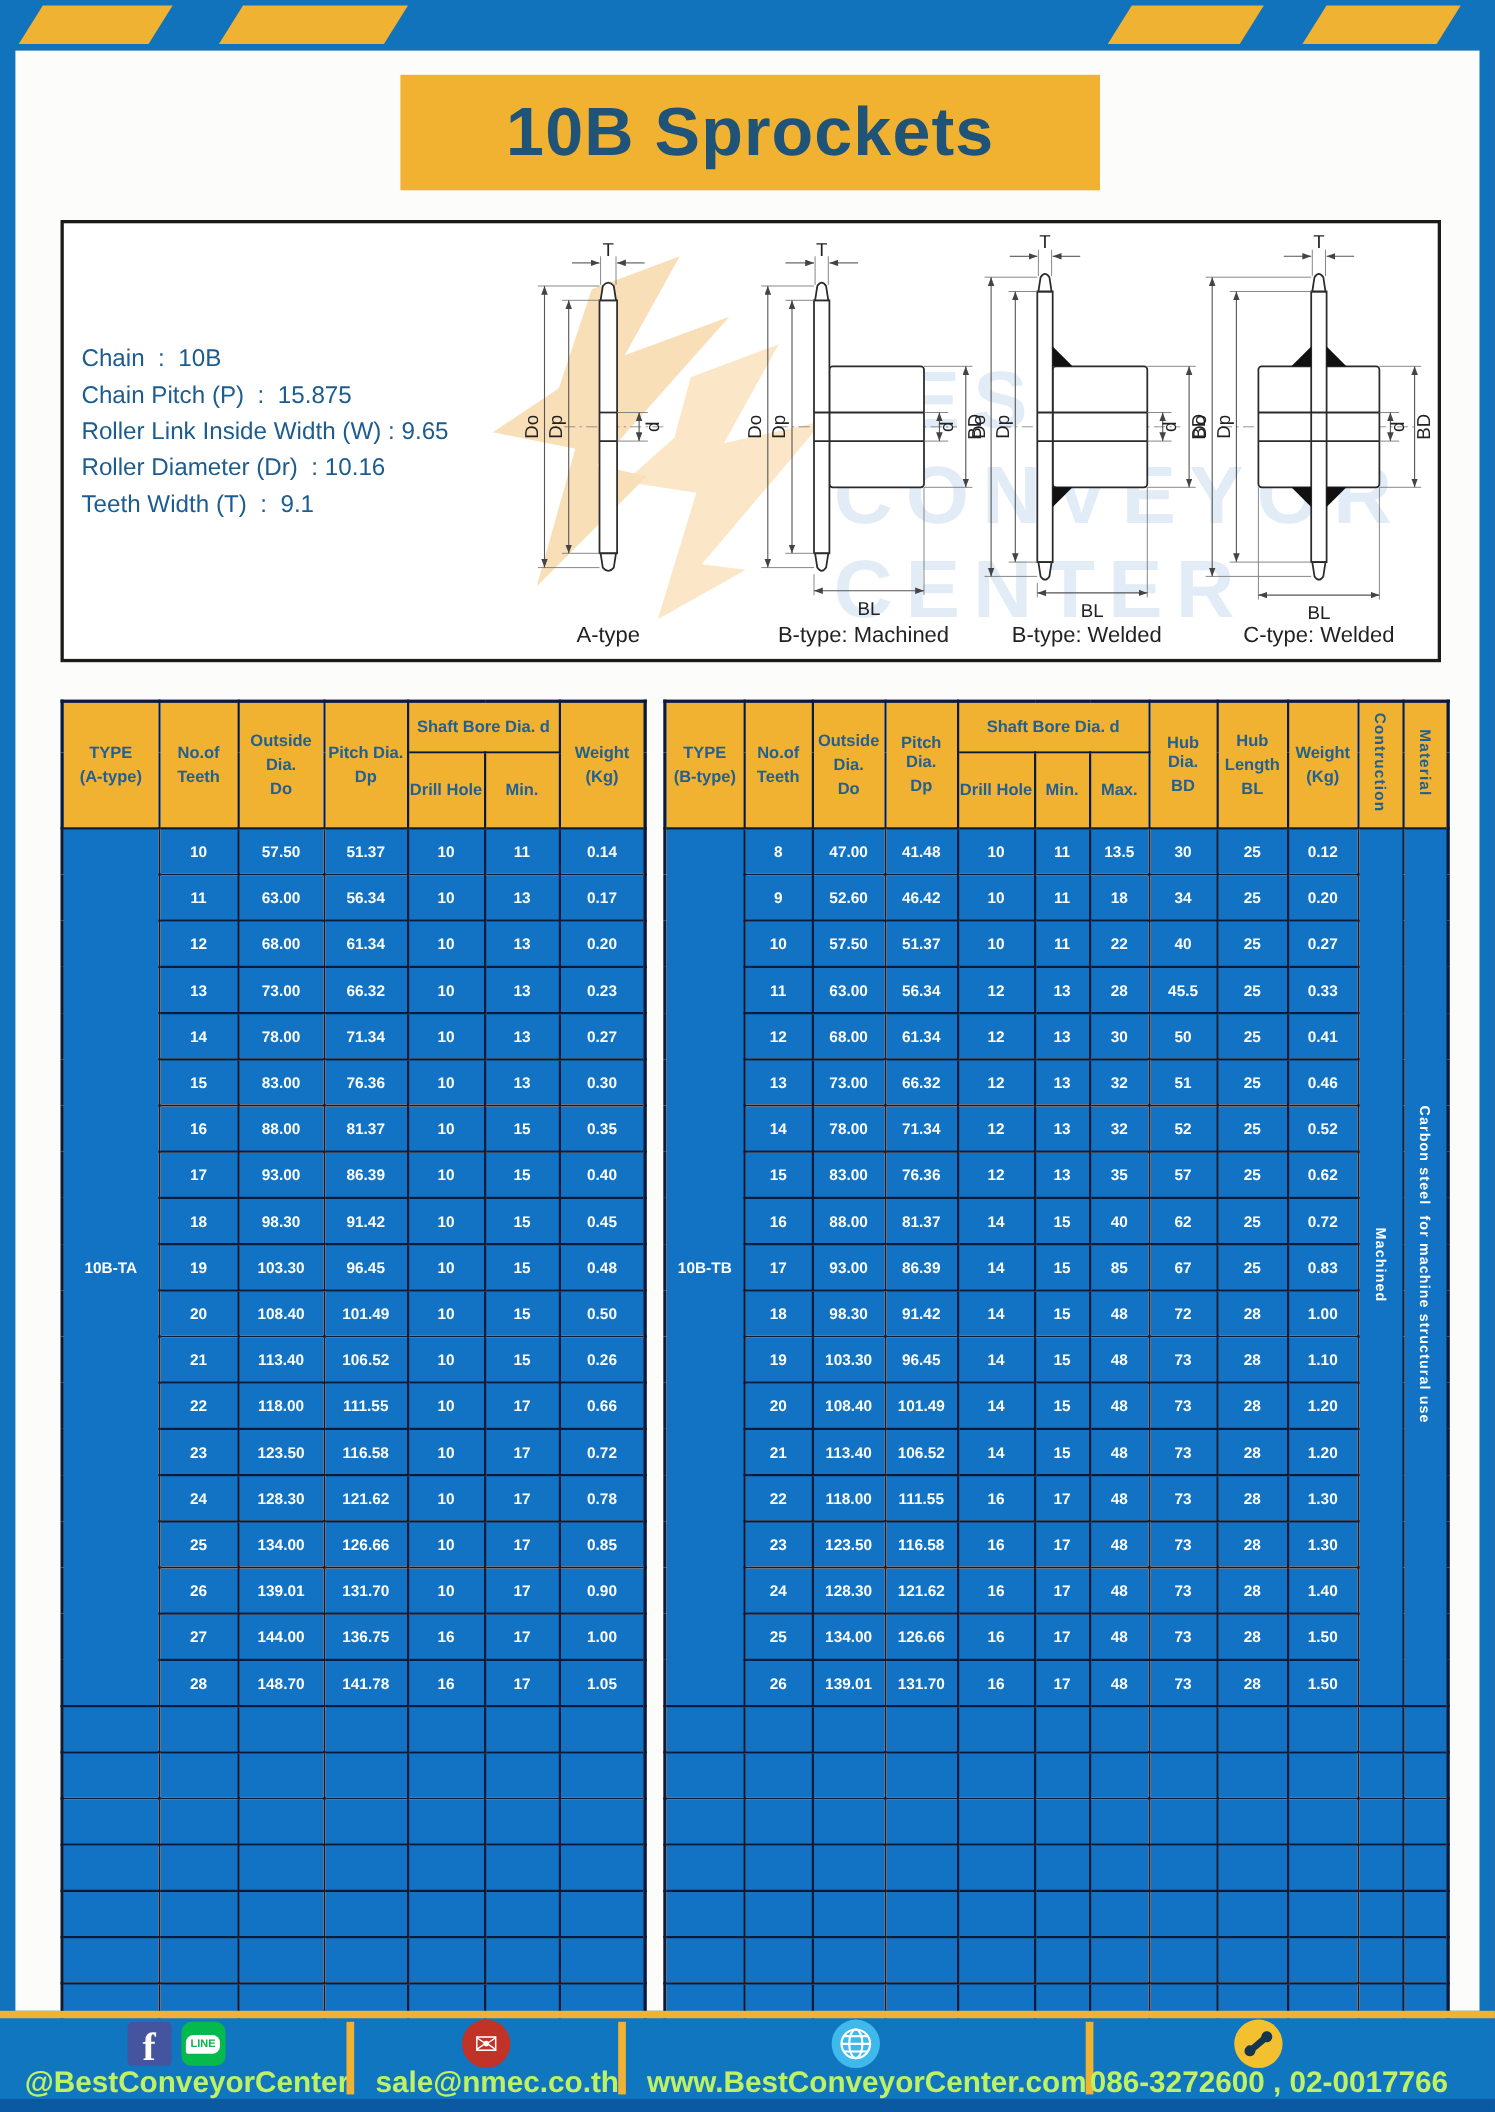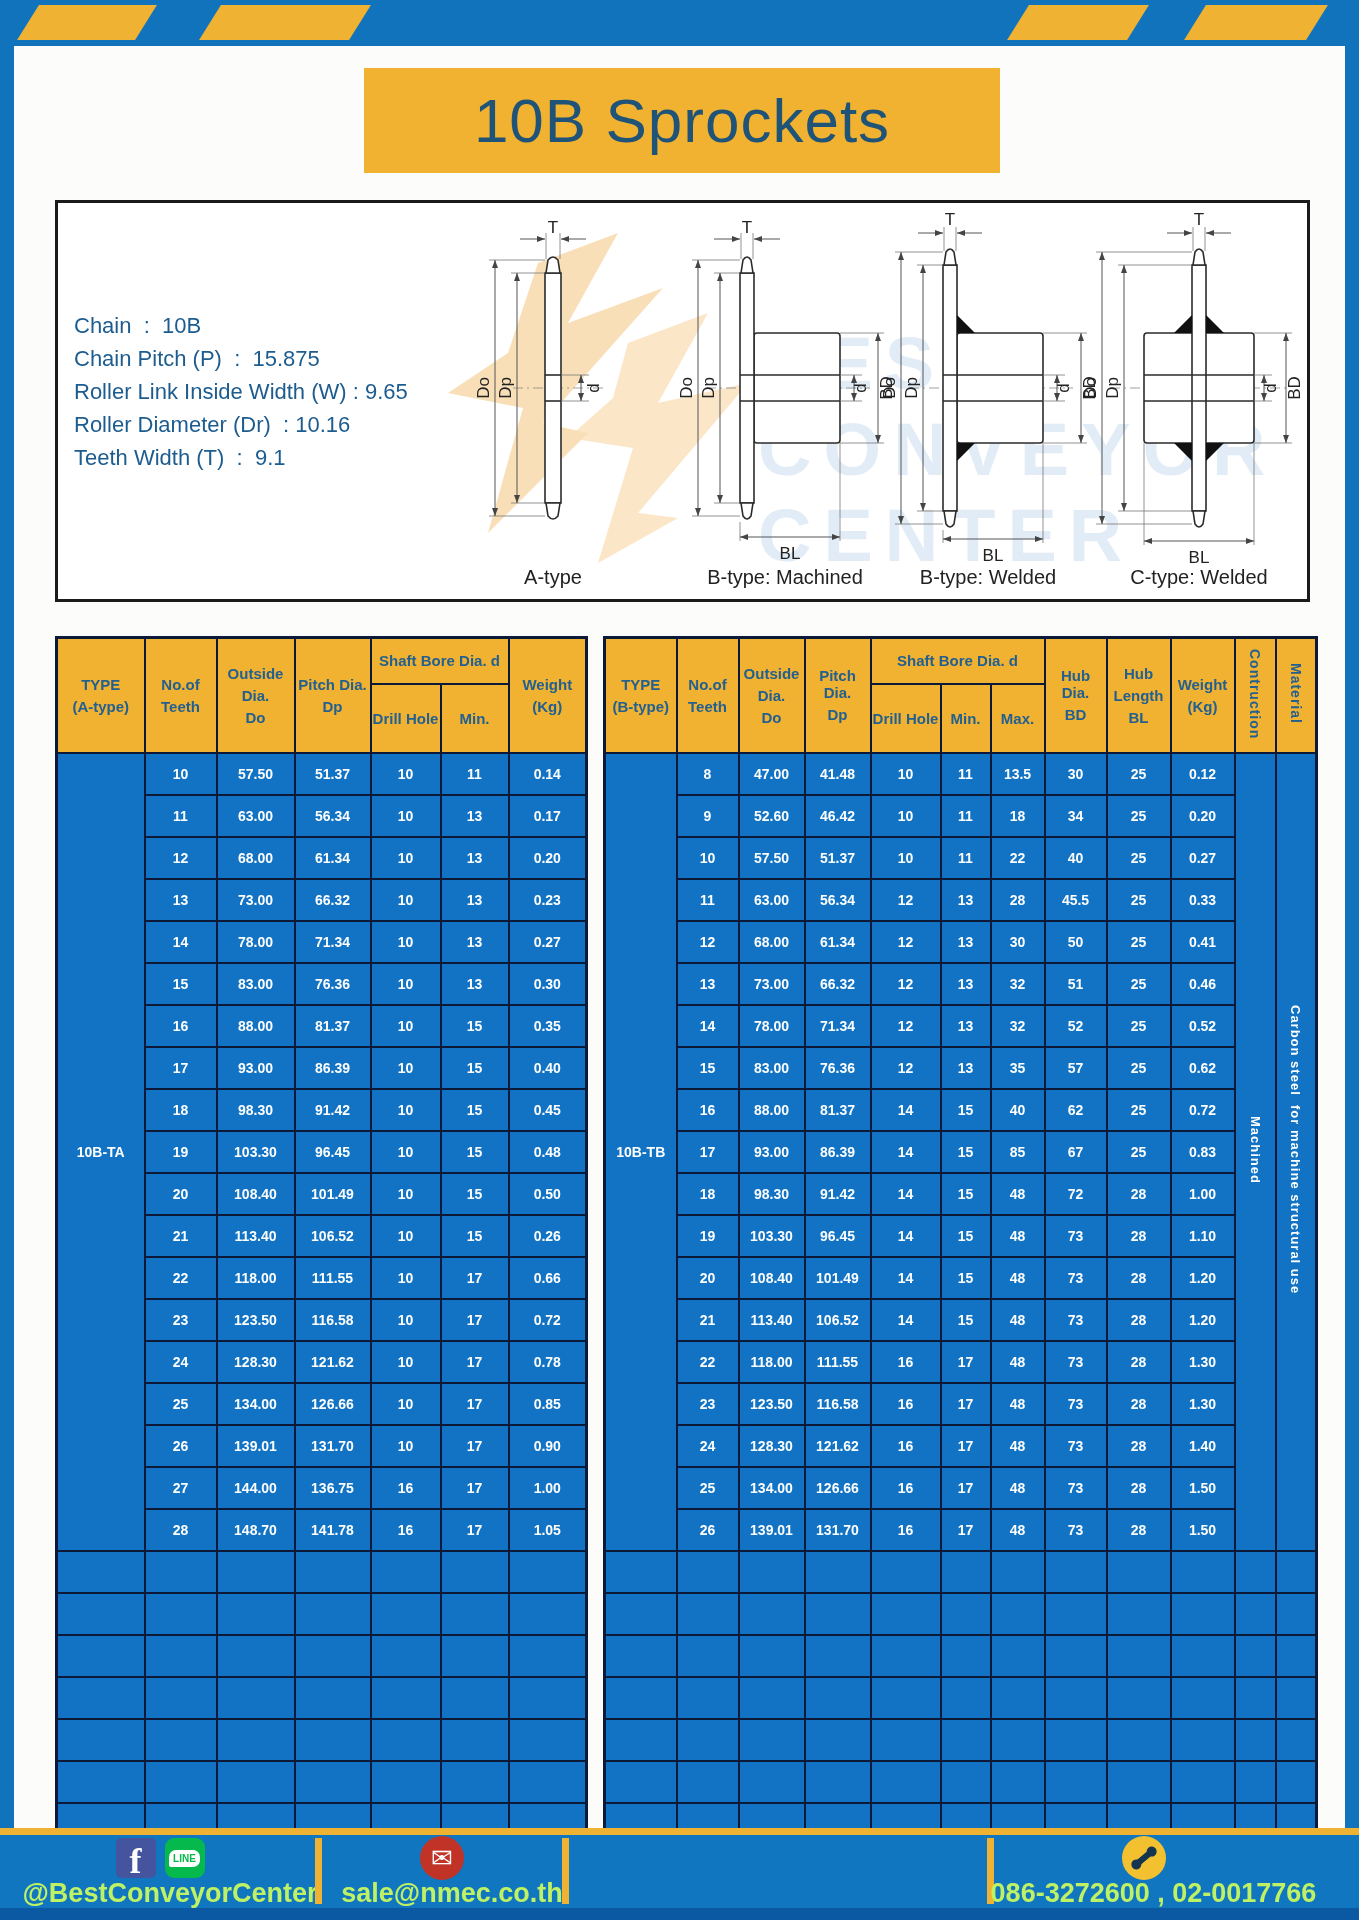--- a/index.html
+++ b/index.html
@@ -7,21 +7,21 @@
          font-family:"Liberation Sans", sans-serif;}
   .white-area {position:absolute;left:14px;top:46px;width:1331px;height:1782px;background:#FCFCFA;}
 
   
   .topband {position:absolute;left:0;top:0;width:1359px;height:46px;background:#1273BD;}
   .stripe {position:absolute;top:5px;height:35px;background:#F0B232;transform:skewX(-32deg);}
 
   
   .title-banner {position:absolute;left:364px;top:68px;width:636px;height:105px;background:#F2B231;
                  display:flex;align-items:center;justify-content:center;}
-  .title-text {font-size:62px;font-weight:normal;color:#1F5377;letter-spacing:1px;}
+  .title-text {font-size:62px;font-weight:bold;color:#1F5377;letter-spacing:1px;}
 
   
   .diagram-panel {position:absolute;left:55px;top:200px;width:1255px;height:402px;background:#FFFFFF;
                   border:3px solid #1B1B1B;box-sizing:border-box;}
   .wm {position:absolute;left:700px;top:118px;opacity:0.55;pointer-events:none;}
   .wm-line {font-size:74px;font-weight:bold;letter-spacing:12px;color:#C9DDEF;line-height:86px;white-space:pre;}
   .wm-bird {position:absolute;left:390px;top:30px;opacity:0.65;pointer-events:none;}
   .specs {position:absolute;left:16px;top:106px;}
   .spec-line {font-size:22px;font-weight:normal;color:#1D5C8F;line-height:33px;white-space:pre;}
   .diag-svg {position:absolute;left:0;top:0;}
@@ -904,20 +904,34 @@
     <div class="f-div" style="left:315px;"></div>
 
     <div class="f-sec" style="left:326px;width:232px;">
       <div class="f-icons">
         <div class="round-icon email-icon">✉</div>
       </div>
       <div class="f-label">sale@nmec.co.th</div>
     </div>
     <div class="f-div" style="left:562px;"></div>
 
+    <div class="f-sec" style="left:573px;width:410px;">
+      <div class="f-icons">
+        <div class="round-icon globe-icon">
+          <svg width="34" height="34" viewBox="0 0 34 34">
+            <circle cx="17" cy="17" r="13" fill="none" stroke="#fff" stroke-width="2"></circle>
+            <ellipse cx="17" cy="17" rx="6" ry="13" fill="none" stroke="#fff" stroke-width="2"></ellipse>
+            <line x1="4" y1="17" x2="30" y2="17" stroke="#fff" stroke-width="2"></line>
+            <line x1="6" y1="10" x2="28" y2="10" stroke="#fff" stroke-width="2"></line>
+            <line x1="6" y1="24" x2="28" y2="24" stroke="#fff" stroke-width="2"></line>
+          </svg>
+        </div>
+      </div>
+      <div class="f-label">www.BestConveyorCenter.com</div>
+    </div>
     <div class="f-div" style="left:987px;"></div>
 
     <div class="f-sec" style="left:966px;width:355px;">
       <div class="f-icons">
         <div class="round-icon phone-icon">
           <svg width="30" height="30" viewBox="0 0 30 30">
             <g transform="rotate(-40 15 15)" fill="#14344F">
               <rect x="4" y="12" width="22" height="6" rx="3"></rect>
               <circle cx="5" cy="15" r="5"></circle>
               <circle cx="25" cy="15" r="5"></circle>

